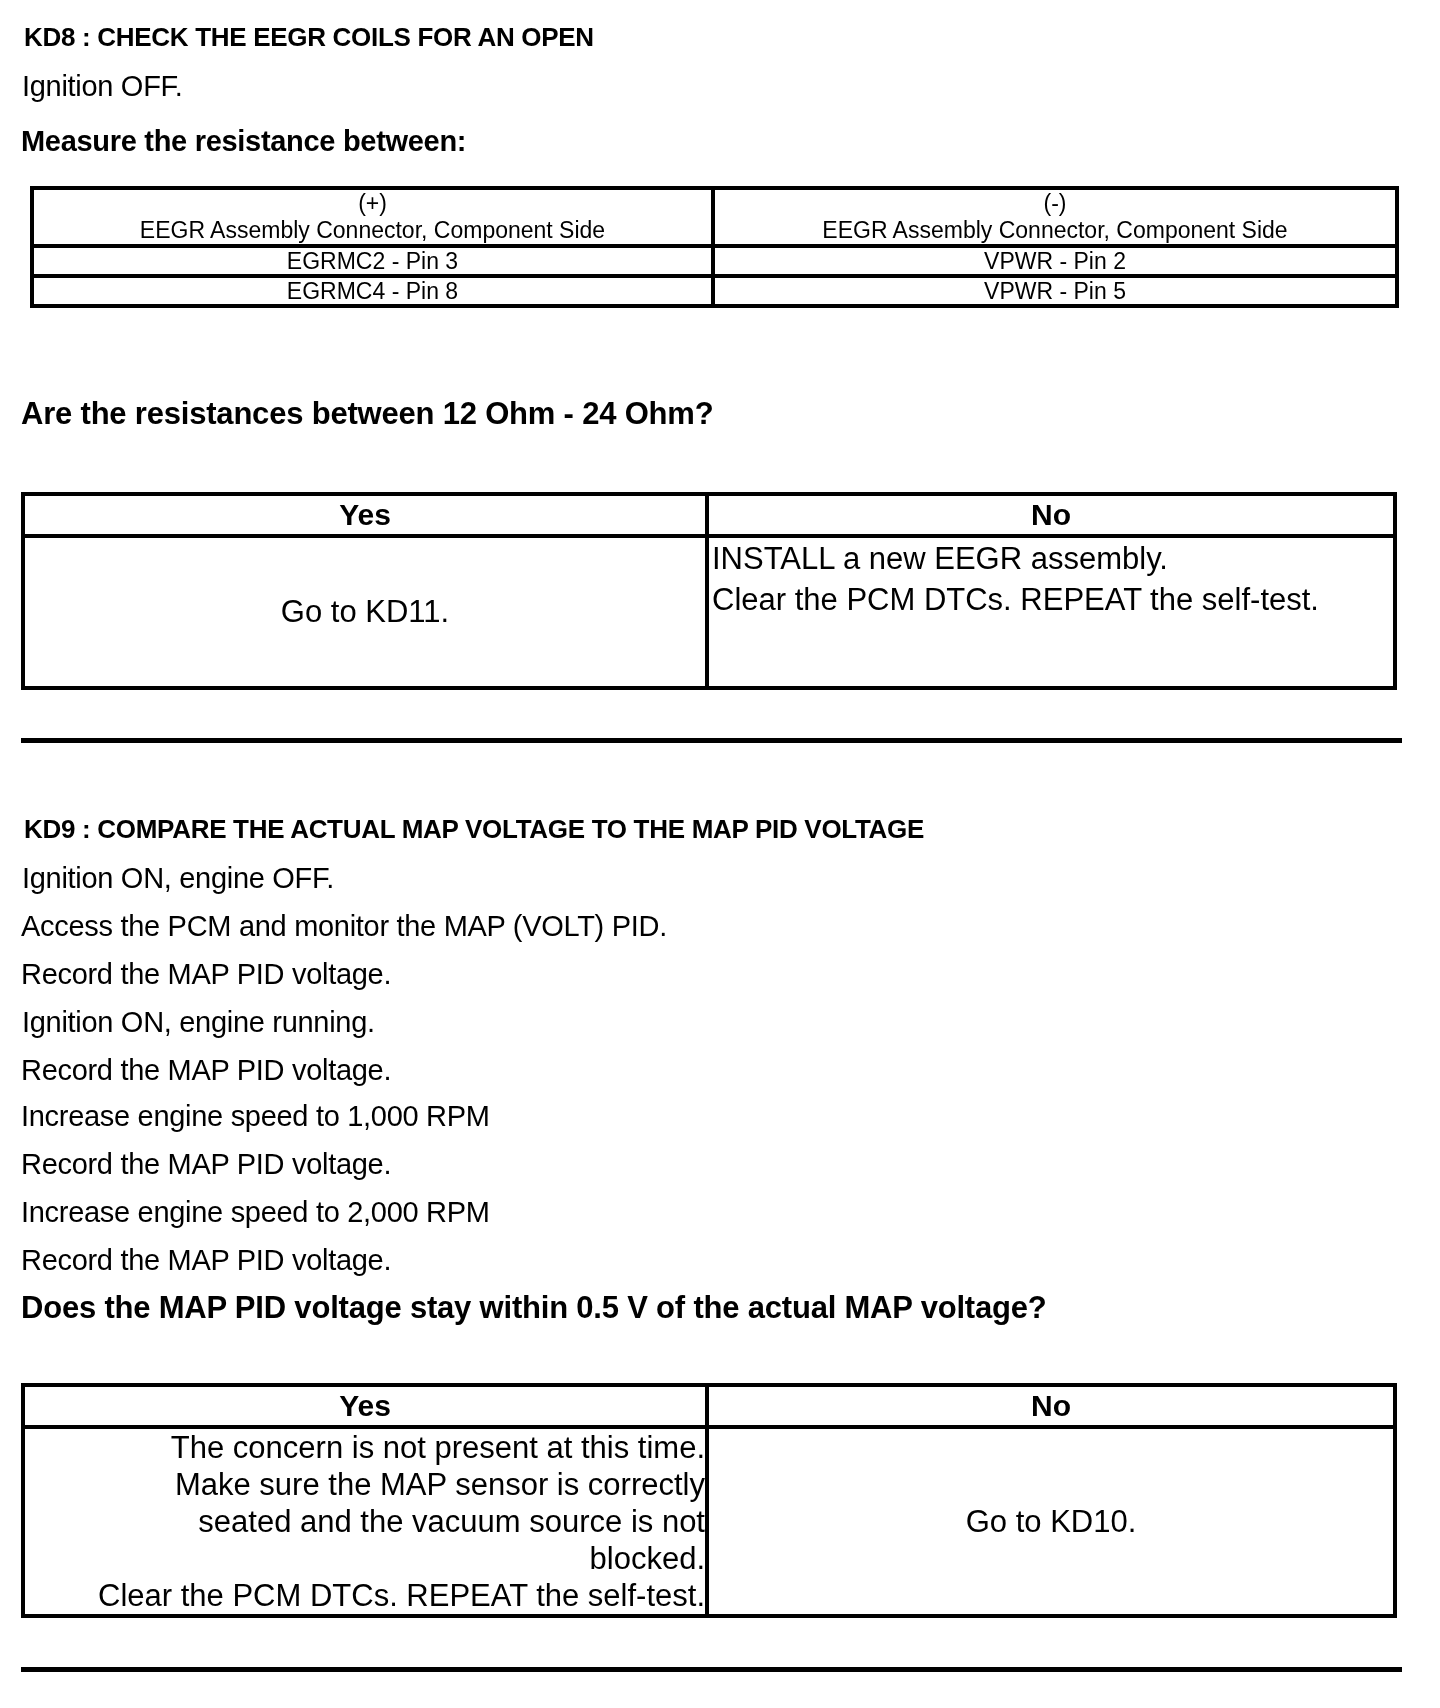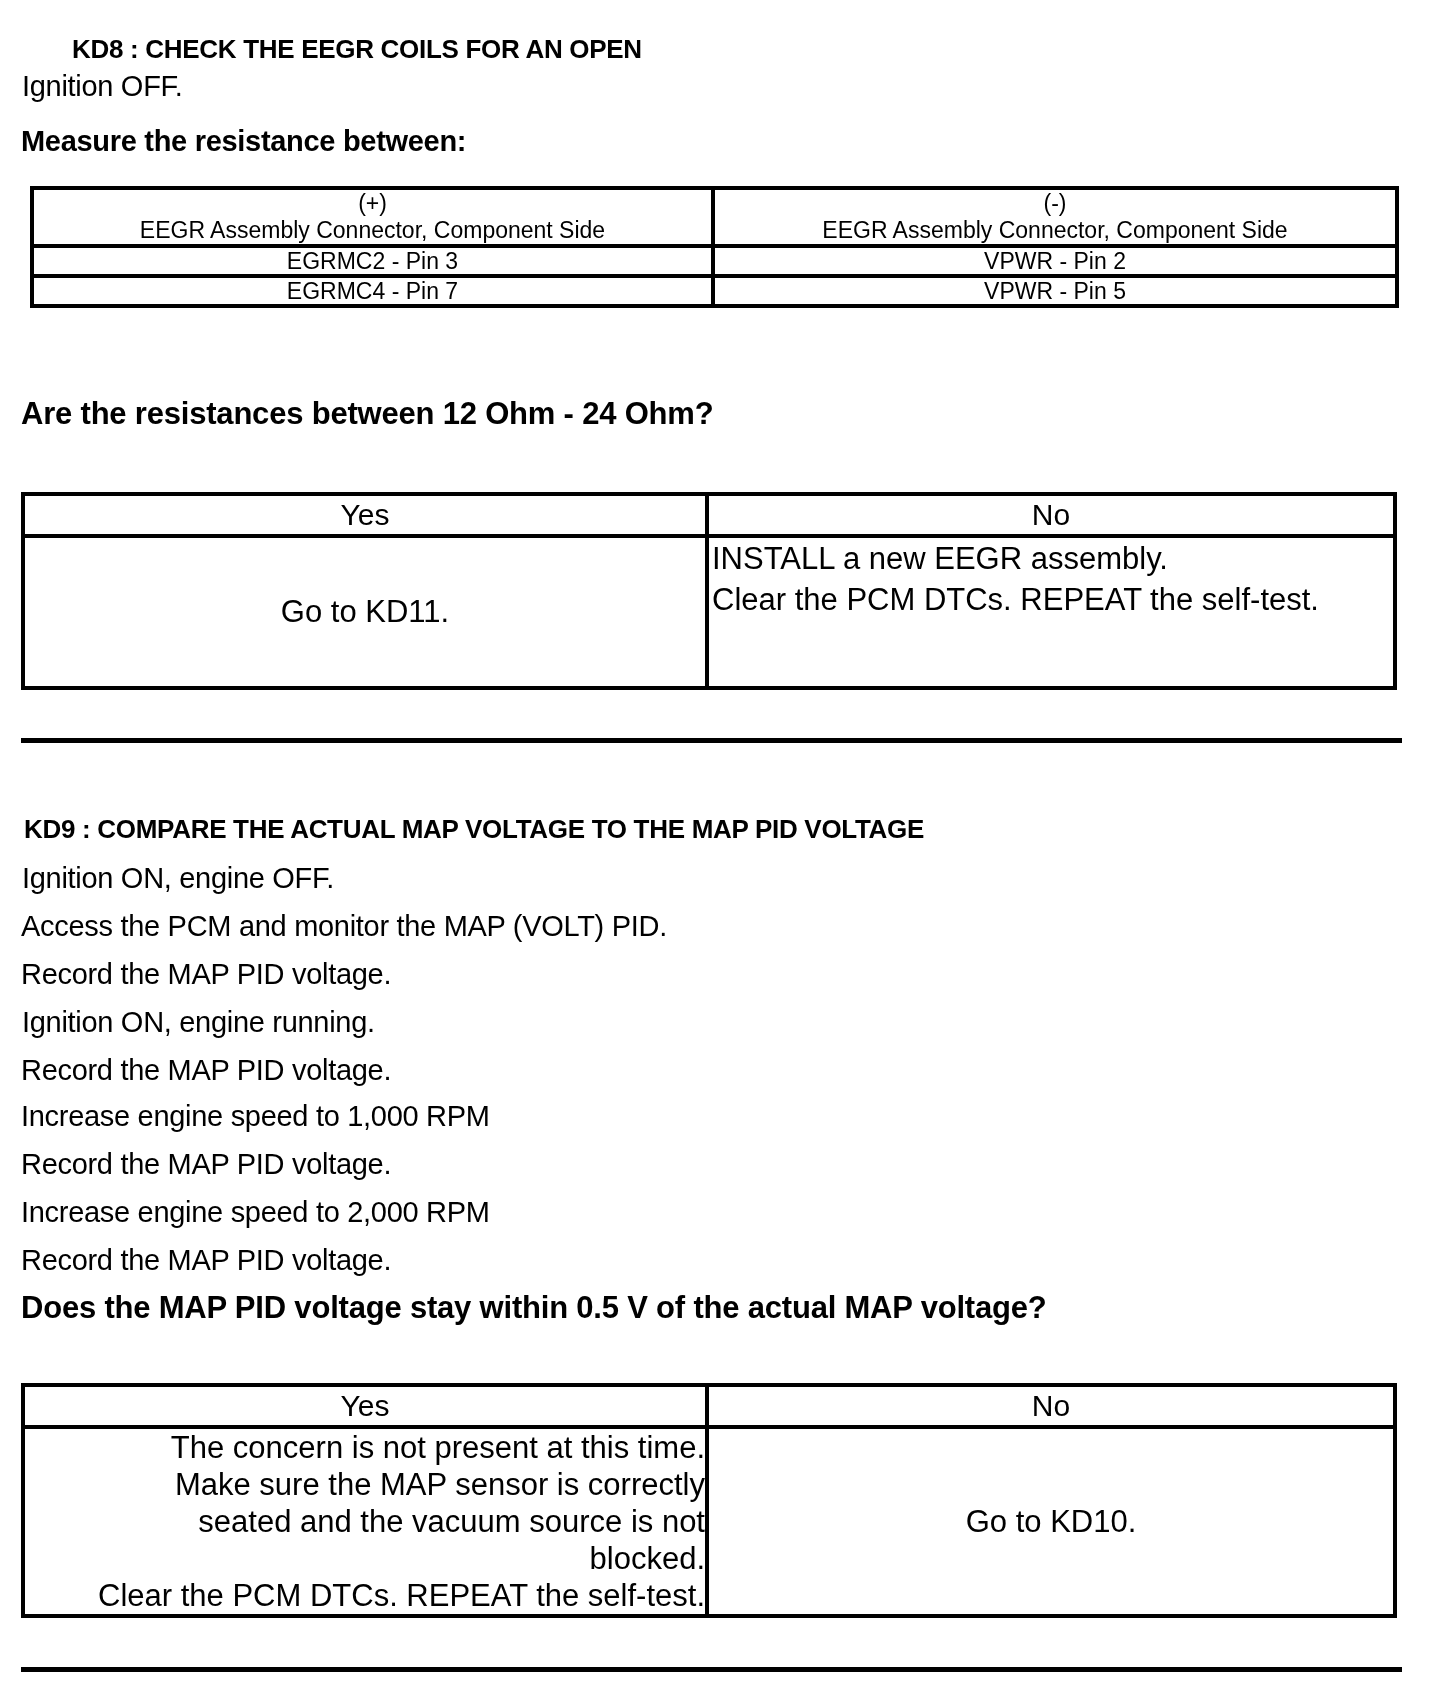--- a/index.html
+++ b/index.html
@@ -13,37 +13,37 @@
     table { position: absolute; border-collapse: collapse; table-layout: fixed; }
     td, th { border: 4px solid #000; padding: 0; }
 
     
     #pin-table { left: 30px; top: 186px; width: 1365px; }
     #pin-table th { font-weight: normal; font-size: 23px; line-height: 27px; height: 51px; text-align: center; vertical-align: middle; }
     #pin-table td { font-size: 23px; height: 26px; line-height: 26px; text-align: center; }
 
     
     .yn { left: 21px; width: 1372px; }
-    .yn th { font-weight: normal; font-size: 30px; height: 38px; line-height: 38px; text-align: center; }
+    .yn th { font-weight: bold; font-size: 30px; height: 38px; line-height: 38px; text-align: center; }
     .yn td { font-size: 31px; vertical-align: middle; }
     #yn1 { top: 492px; }
     #yn1 td { height: 148px; }
     #yn2 { top: 1383px; }
     #yn2 td { height: 184px; }
     .center { text-align: center; }
     .left-top { text-align: left; vertical-align: top !important; padding-left: 3px !important; line-height: 41px; white-space: normal; }
     .left-tight { text-align: right; padding-left: 3px !important; line-height: 37px; white-space: normal; }
     .line { display: block; }
 
     .rule { position: absolute; left: 21px; width: 1381px; height: 5px; background: #000; }
   </style>
 </head>
 <body>
 
-<div class="abs heading" style="left:24px; top:34px;margin-left:48px;">KD8 : CHECK THE EEGR COILS FOR AN OPEN</div>
+<div class="abs heading" style="left:24px; top:22px;">KD8 : CHECK THE EEGR COILS FOR AN OPEN</div>
 <div class="abs step" style="left:22px; top:70px;">Ignition OFF.</div>
 <div class="abs step" style="left:21px; top:125px;font-weight:bold;">Measure the resistance between:</div>
 
 <table id="pin-table">
   <colgroup>
       <col style="width:681px">
       <col style="width:684px">
     </colgroup>
   <thead>
     <tr>
@@ -56,21 +56,21 @@
         <span class="line">EEGR Assembly Connector, Component Side</span>
       </th>
     </tr>
   </thead>
   <tbody>
     <tr>
       <td>EGRMC2 - Pin 3</td>
       <td>VPWR - Pin 2</td>
     </tr>
     <tr>
-      <td>EGRMC4 - Pin 7</td>
+      <td>EGRMC4 - Pin 8</td>
       <td>VPWR - Pin 5</td>
     </tr>
   </tbody>
 </table>
 
 <div class="abs question" style="left:21px; top:396px;">Are the resistances between 12 Ohm - 24 Ohm?</div>
 
 <table id="yn1" class="yn">
   <colgroup>
       <col style="width:684px">

